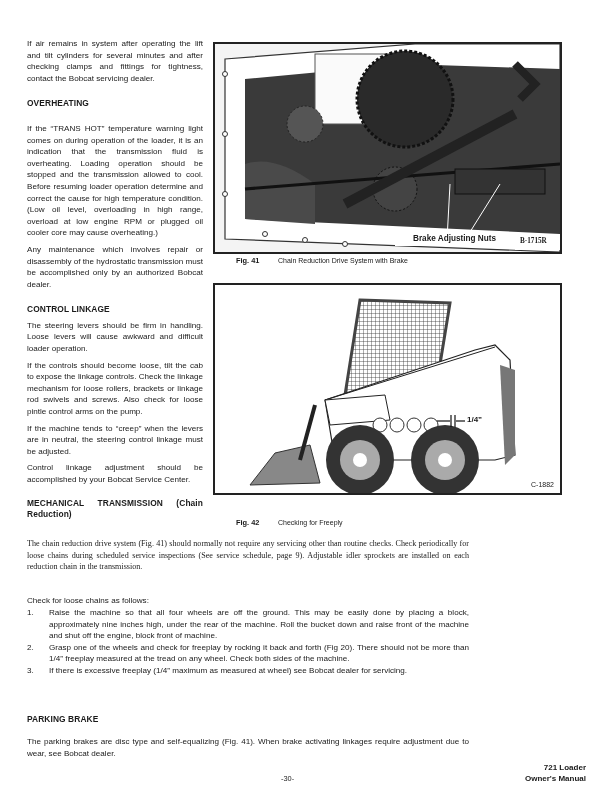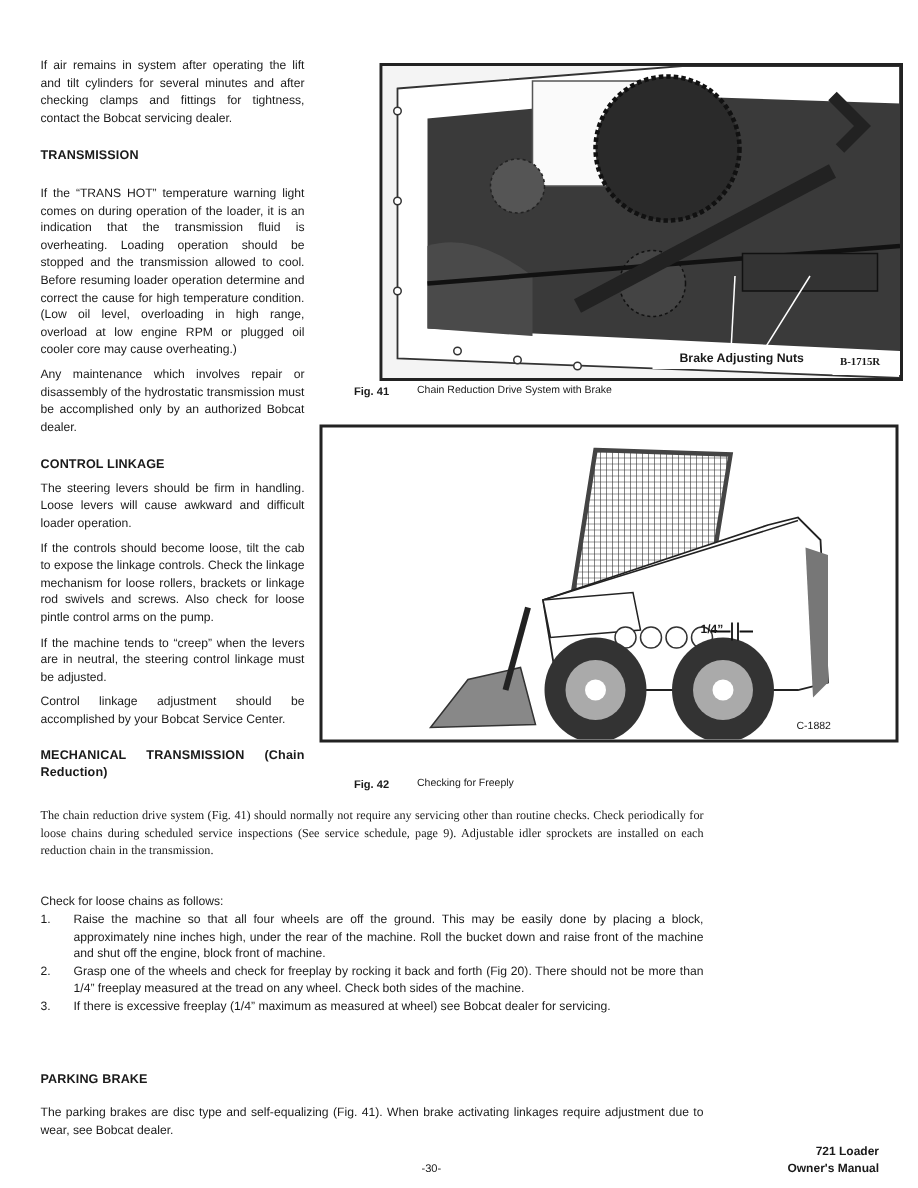--- a/index.html
+++ b/index.html
@@ -16,32 +16,32 @@
   .fig { position:absolute; border:2px solid #222; background:#fff; overflow:hidden; }
   .cap { position:absolute; font-size:7px; }
   .cap b { font-weight:bold; font-size:7.4px;padding-left:20px; }
   .footer { position:absolute; right:26px; font-weight:bold; font-size:8px; text-align:right; line-height:11px; }
 </style>
 </head>
 <body>
 
 <div class="col" style="top:38px;">
   <p class="p" style="margin-bottom:14px;">If air remains in system after operating the lift and tilt cylinders for several minutes and after checking clamps and fittings for tightness, contact the Bobcat servicing dealer.</p>
-  <p class="h" style="margin-bottom:13px;">TRANSMISSION</p>
+  <p class="h" style="margin-bottom:13px;">OVERHEATING</p>
   <p class="p">If the “TRANS HOT” temperature warning light comes on during operation of the loader, it is an indication that the transmission fluid is overheating. Loading operation should be stopped and the transmission allowed to cool. Before resuming loader operation determine and correct the cause for high temperature condition. (Low oil level, overloading in high range, overload at low engine RPM or plugged oil cooler core may cause overheating.)</p>
   <p class="p" style="margin-bottom:14px;">Any maintenance which involves repair or disassembly of the hydrostatic transmission must be accomplished only by an authorized Bobcat dealer.</p>
   <p class="h" style="margin-bottom:4px;">CONTROL LINKAGE</p>
   <p class="p">The steering levers should be firm in handling. Loose levers will cause awkward and difficult loader operation.</p>
   <p class="p">If the controls should become loose, tilt the cab to expose the linkage controls. Check the linkage mechanism for loose rollers, brackets or linkage rod swivels and screws. Also check for loose pintle control arms on the pump.</p>
   <p class="p">If the machine tends to “creep” when the levers are in neutral, the steering control linkage must be adjusted.</p>
   <p class="p" style="margin-bottom:12px;">Control linkage adjustment should be accomplished by your Bobcat Service Center.</p>
   <p class="h" style="text-align:justify;">MECHANICAL TRANSMISSION (Chain Reduction)</p>
 </div>
 
-<div class="fig" style="left:213px; top:42px; width:345px; height:208px;margin-left:40px;">
+<div class="fig" style="left:213px; top:42px; width:345px; height:208px;">
   <svg width="345" height="208" viewBox="0 0 345 208">
     <rect x="0" y="0" width="345" height="208" fill="#f4f4f4"></rect>
     <polygon points="10,15 200,0 345,0 345,208 10,195" fill="#fff" stroke="#333" stroke-width="1.2"></polygon>
     <polygon points="30,35 190,20 345,25 345,190 30,175" fill="#3a3a3a"></polygon>
     <rect x="100" y="10" width="80" height="70" fill="#fafafa" stroke="#555"></rect>
     <circle cx="190" cy="55" r="48" fill="#2a2a2a" stroke="#111" stroke-width="3" stroke-dasharray="3 2"></circle>
     <circle cx="90" cy="80" r="18" fill="#555" stroke="#222" stroke-dasharray="2 2"></circle>
     <circle cx="180" cy="145" r="22" fill="#444" stroke="#111" stroke-dasharray="2 2"></circle>
     <path d="M30,120 Q60,110 100,140 L100,180 L30,175 Z" fill="#4a4a4a"></path>
     <line x1="30" y1="145" x2="345" y2="120" stroke="#111" stroke-width="3"></line>
@@ -60,21 +60,21 @@
     <rect x="300" y="190" width="45" height="16" fill="#fff"></rect>
   </svg>
   <span class="abs" style="left:198px; top:190px; font-size:8.2px; font-weight:bold;">Brake Adjusting Nuts</span>
   <span class="abs" style="left:305px; top:193px; font-size:7.2px; font-family:'Liberation Serif', serif; font-weight:bold;">B-1715R</span>
 </div>
 <div class="cap" style="left:216px; top:256px;">
   <b>Fig. 41</b>
   <span style="position:absolute; left:62px; white-space:nowrap; top:1px;">Chain Reduction Drive System with Brake</span>
 </div>
 
-<div class="fig" style="left:213px; top:283px; width:345px; height:208px;padding-left:37px;">
+<div class="fig" style="left:213px; top:283px; width:345px; height:208px;">
   <svg width="345" height="208" viewBox="0 0 345 208">
     <defs>
       <pattern id="grid" width="4" height="4" patternUnits="userSpaceOnUse">
         <path d="M4,0 L0,0 0,4" fill="none" stroke="#333" stroke-width="0.8"></path>
       </pattern>
     </defs>
     <polygon points="145,15 235,18 220,110 130,110" fill="url(#grid)" stroke="#444" stroke-width="3"></polygon>
     <polygon points="110,115 260,65 280,60 295,75 300,170 280,175 120,175" fill="#fff" stroke="#222" stroke-width="1.2"></polygon>
     <polygon points="285,80 300,85 300,170 290,180" fill="#777"></polygon>
     <line x1="110" y1="115" x2="280" y2="62" stroke="#222"></line>

